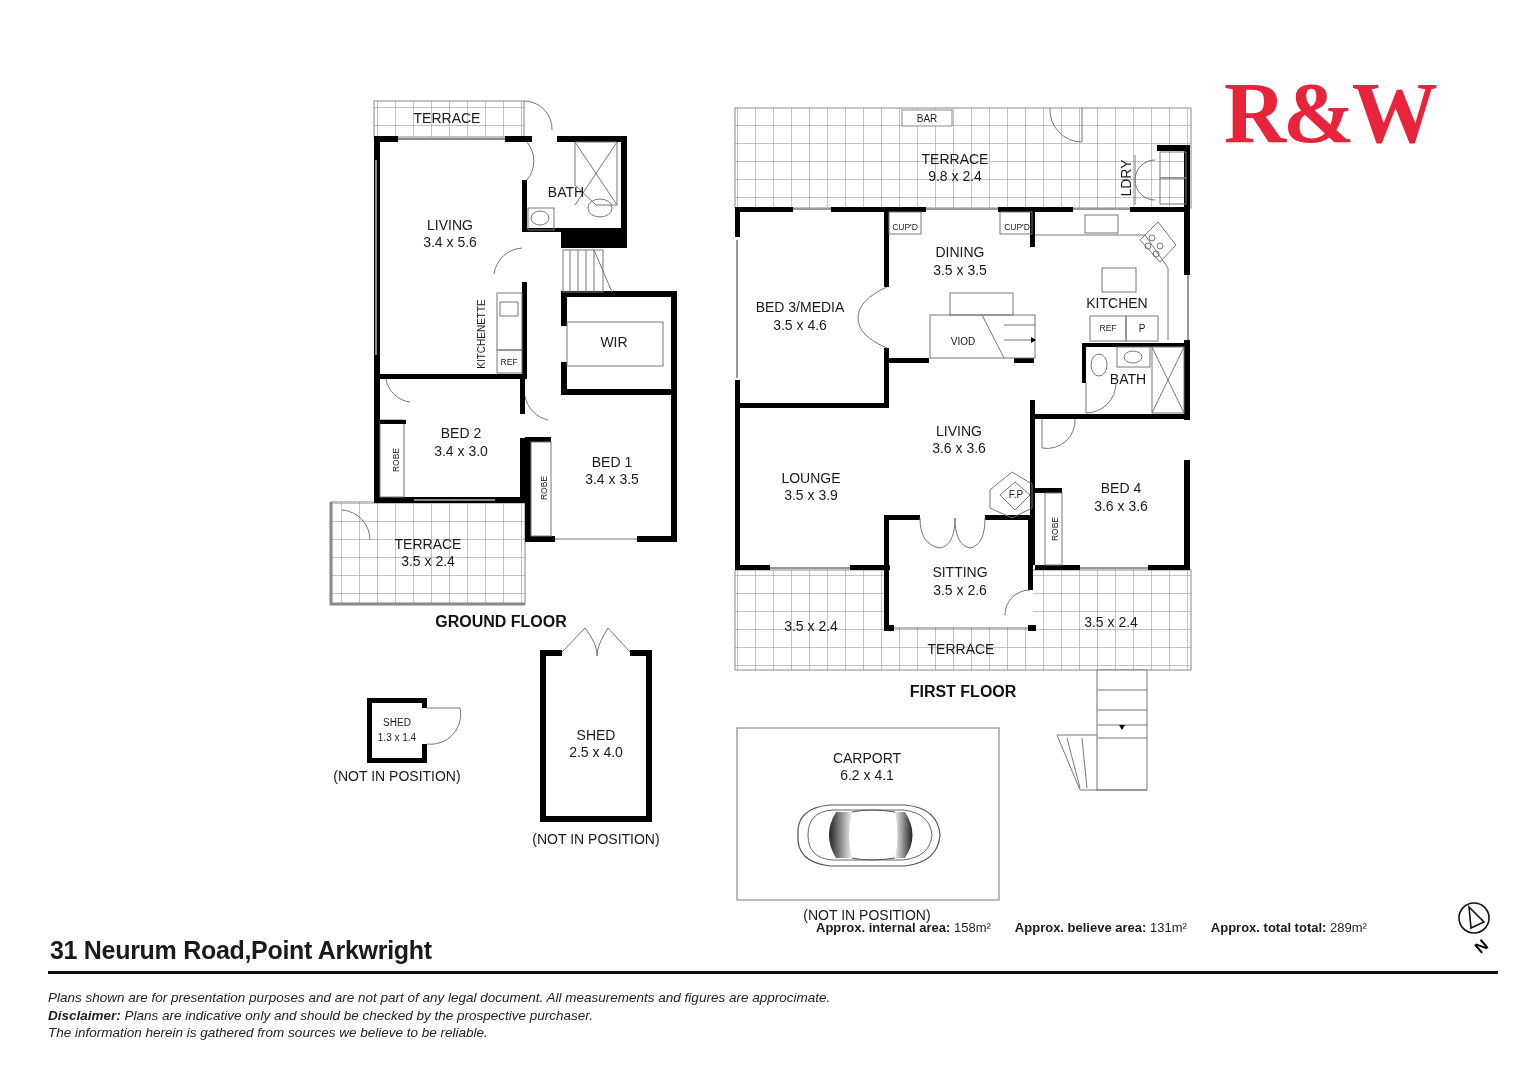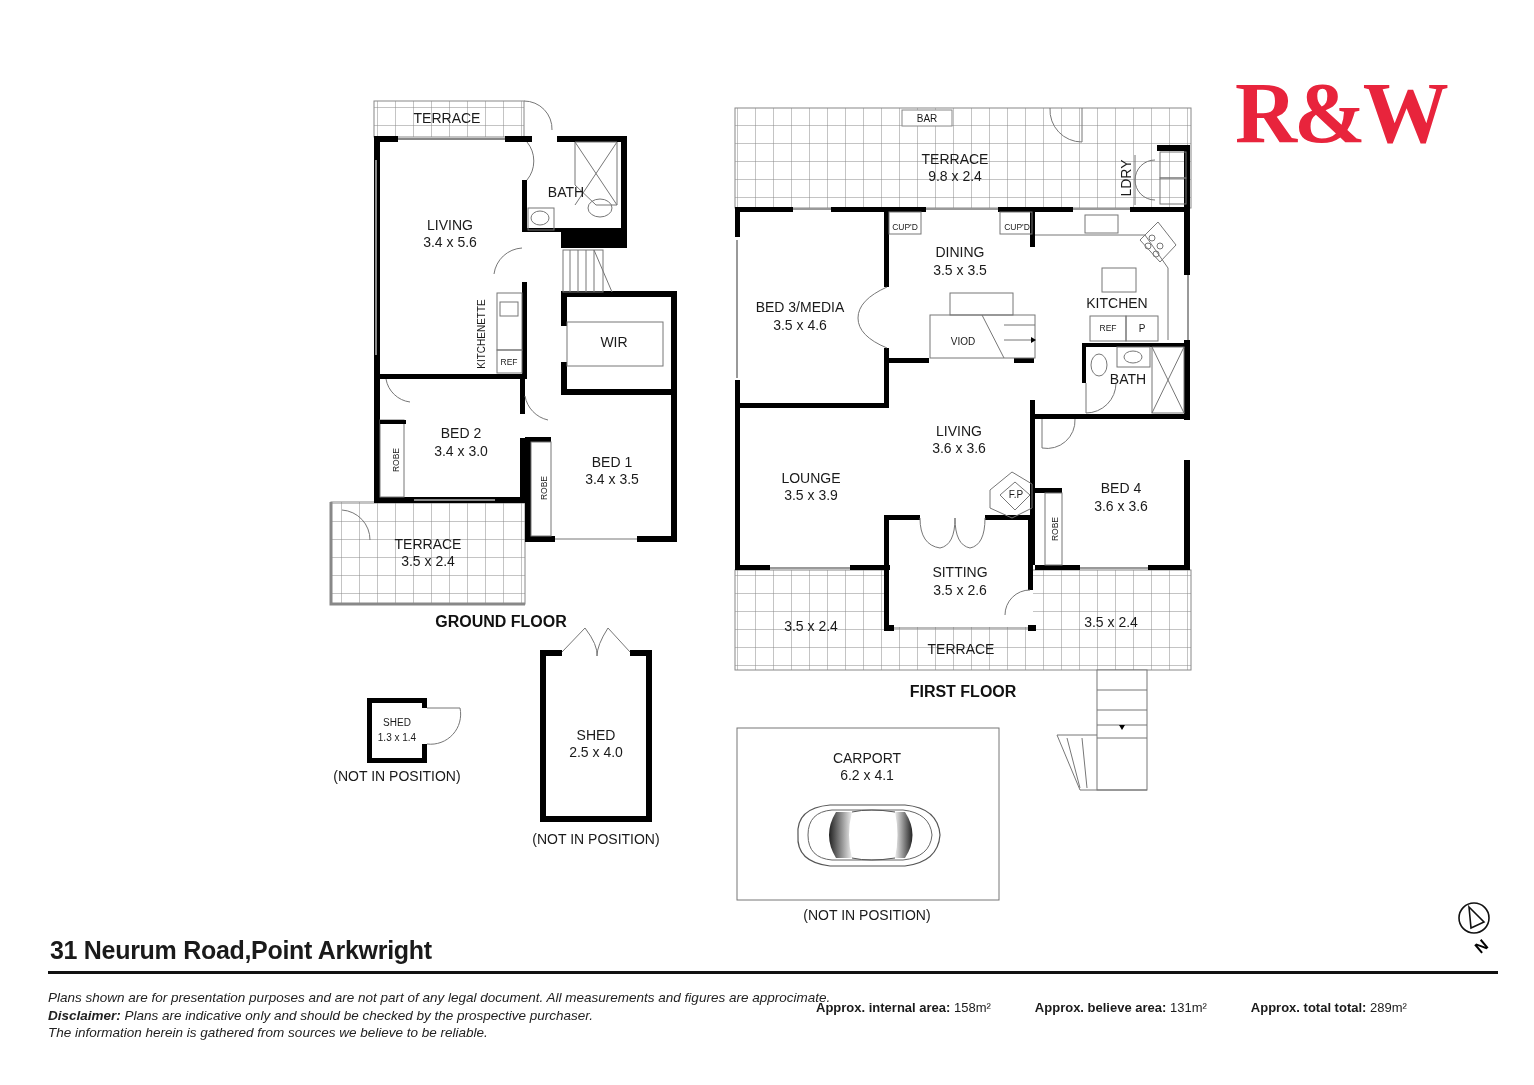--- a/index.html
+++ b/index.html
@@ -4,23 +4,23 @@
 <style>
   html, body { margin:0; padding:0; background:#ffffff; }
   body { width:1534px; height:1085px; position:relative; overflow:hidden; font-family:"Liberation Sans", sans-serif; color:#1a1a1a; }
   svg.plan { position:absolute; left:0; top:0; width:1534px; height:1085px; }
   .wall { fill:#000; }
   .thin { fill:none; stroke:#777; stroke-width:1; }
   .lbl { font-family:"Liberation Sans", sans-serif; font-size:14px; fill:#1a1a1a; text-anchor:middle; }
   .lbl-sm { font-family:"Liberation Sans", sans-serif; font-size:10px; fill:#1a1a1a; text-anchor:middle; }
   .lbl-xs { font-family:"Liberation Sans", sans-serif; font-size:8.5px; fill:#1a1a1a; text-anchor:middle; }
   .floor { font-family:"Liberation Sans", sans-serif; font-size:16px; font-weight:bold; fill:#111; text-anchor:middle; }
-  .logo { position:absolute; left:1224px; top:70px; font-family:"Liberation Serif", serif; font-weight:bold; font-size:86px; color:#e8243c; letter-spacing:-3px; line-height:1;margin-left:11px; }
+  .logo { position:absolute; left:1224px; top:70px; font-family:"Liberation Serif", serif; font-weight:bold; font-size:86px; color:#e8243c; letter-spacing:-3px; line-height:1; }
   .address { position:absolute; left:50px; top:936px; font-size:25px; font-weight:bold; letter-spacing:-0.3px; }
-  .areas { position:absolute; left:816px; top:1000px; font-size:13px; display:flex; gap:44px; white-space:nowrap; }
+  .areas { position:absolute; left:816px; top:920px; font-size:13px; display:flex; gap:24px; white-space:nowrap; }
   .areas b { font-weight:bold; }
   .rule { position:absolute; left:48px; top:971px; width:1450px; height:3px; background:#111; }
   .disclaimer { position:absolute; left:48px; top:989px; font-size:13.5px; font-style:italic; line-height:17.5px; color:#222; }
   .disclaimer b { font-style:italic; }
   .north { position:absolute; left:1457px; top:900px; width:36px; height:60px; }
 </style>
 </head>
 <body>
 
 <svg class="plan" viewBox="0 0 1534 1085">

